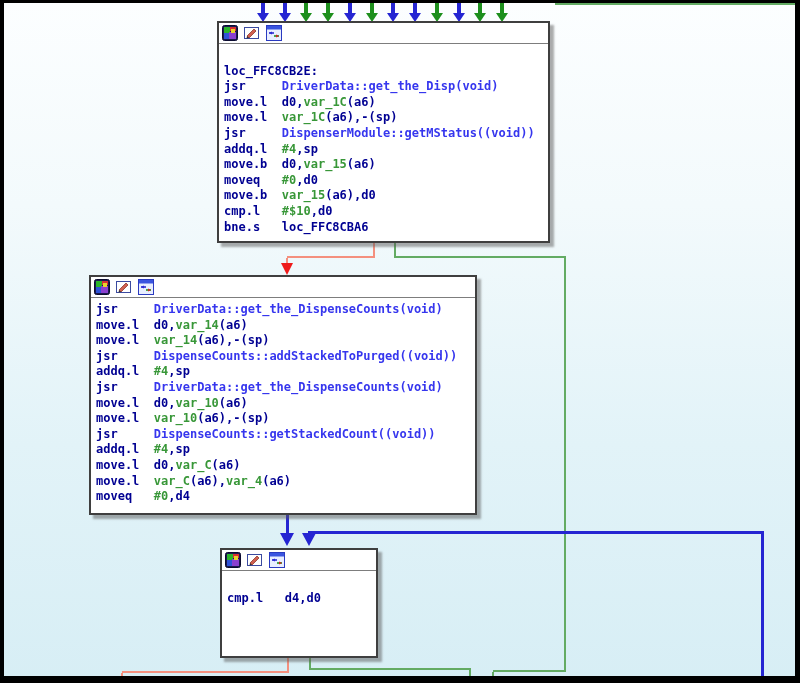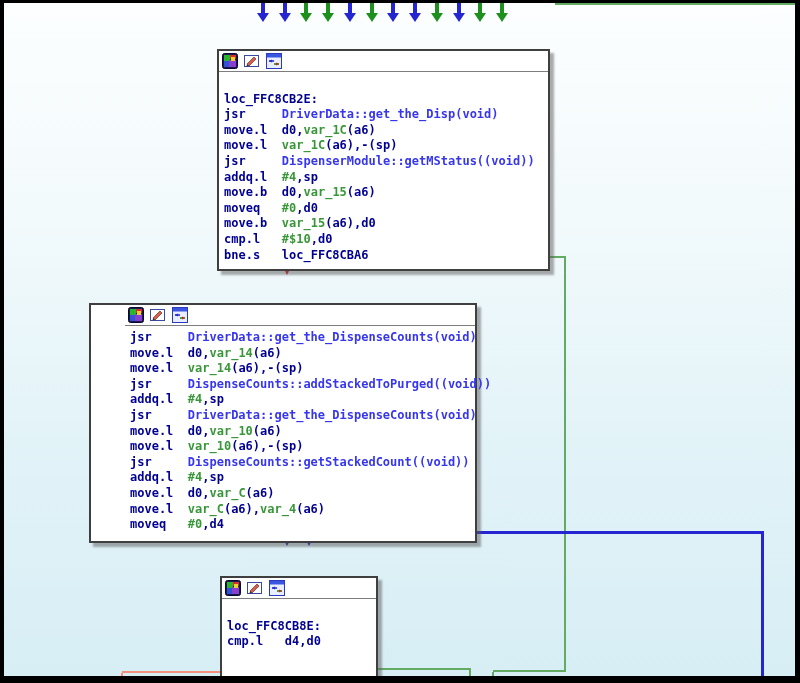--- a/index.html
+++ b/index.html
@@ -11,23 +11,23 @@
 
   
   .bs { position:absolute; background:#000; z-index:60; }
   .bs-top    { left:0; top:0; width:800px; height:3px; }
   .bs-left   { left:0; top:0; width:4px;  height:683px; }
   .bs-right  { right:0; top:0; width:5px; height:683px; }
   .bs-bottom { left:0; bottom:0; width:800px; height:7px; }
 
   
   .node { position:absolute; background:#fff; border:2px solid #3f3f3f;
-    box-shadow:4px 4px 2px rgba(90,90,90,.5); z-index:10;margin-top:28px; }
+    box-shadow:4px 4px 2px rgba(90,90,90,.5); z-index:10; }
   #node0 { left:217px; top:21px;  width:333px; height:222px; }
-  #node1 { left:89px;  top:275px; width:388px; height:240px;padding-left:34px; }
+  #node1 { left:89px;  top:275px; width:388px; height:240px; }
   #node2 { left:220px; top:548px; width:158px; height:110px; }
 
   .titlebar { height:21px; border-bottom:1px solid #7d7d7d; background:#fff;
     display:flex; align-items:center; gap:6px; padding-left:3px; }
   .icon { width:16px; height:16px; display:inline-block; line-height:0; }
 
   .code { font-family:"DejaVu Sans Mono","Liberation Mono",monospace;
     font-size:12px; line-height:15.6px; font-weight:bold;
     white-space:pre; padding:4px 0 0 5px; color:var(--text-navy,#000092); }
   .ln { height:15.6px; }
@@ -232,20 +232,20 @@
         <svg width="16" height="16" viewBox="0 0 16 16">
             <rect x="0.5" y="0.5" width="15" height="15" fill="#e8eeff" stroke="#2a3ac0"></rect>
             <rect x="1" y="1" width="14" height="3.5" fill="#3a55e0"></rect>
             <path d="M3 8 h5" stroke="#2a2ad2" stroke-width="1.6"></path>
             <path d="M8 11 h5" stroke="#1d8f1d" stroke-width="1.6"></path>
             <path d="M3 8 l3 -1.5 v3 Z" fill="#2a2ad2"></path>
             <path d="M13 11 l-3 -1.5 v3 Z" fill="#d02020"></path>
           </svg>
       </span>
     </div>
-    <div class="code"><div class="ln">&nbsp;</div><div class="ln"><span class="tk-n">loc_FFC8CB8E:</span></div><div class="ln"><span class="tk-n">cmp.l   d4,d0</span></div></div>
+    <div class="code"><div class="ln">&nbsp;</div><div class="ln"><span class="tk-n">cmp.l   d4,d0</span></div></div>
   </div>
 
   <div class="bs bs-top"></div>
   <div class="bs bs-left"></div>
   <div class="bs bs-right"></div>
   <div class="bs bs-bottom"></div>
 </div>
 
 </body></html>

